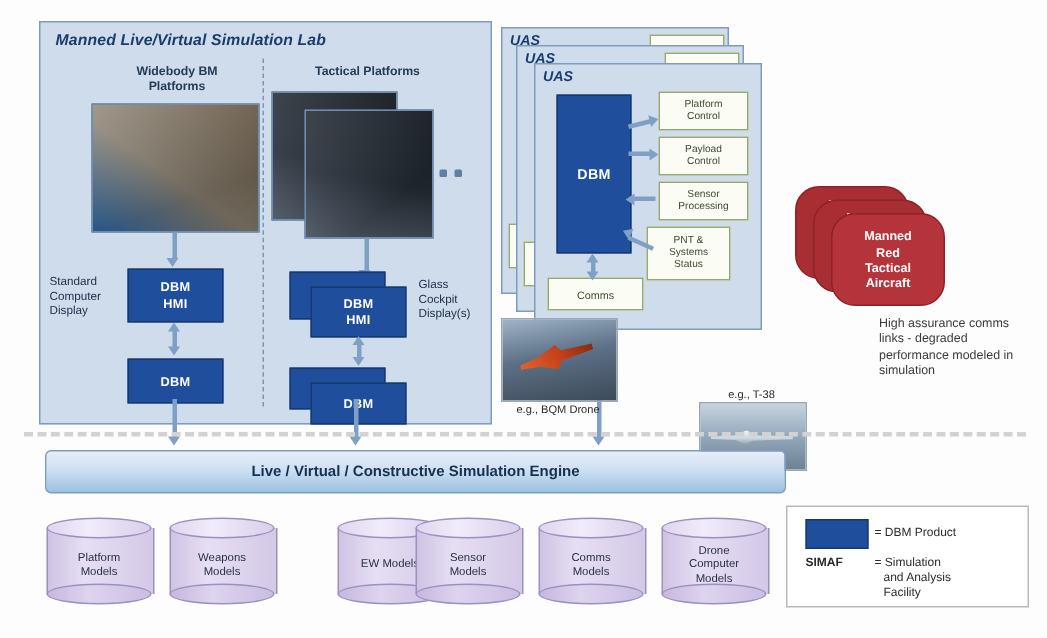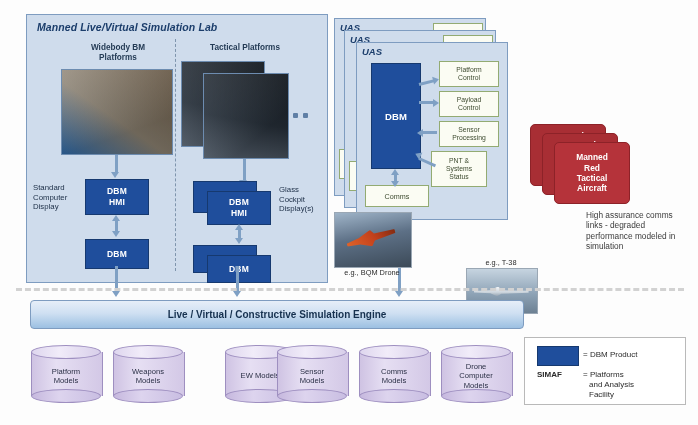--- a/index.html
+++ b/index.html
@@ -101,21 +101,21 @@
     display:flex;align-items:center;justify-content:center;text-align:center;
   }
   .comms-box{
     background:#fbfcf3;border:1px solid #93ab72;
     color:#3d4a2f;font-size:7.2px;
     display:flex;align-items:center;justify-content:center;
   }
 
   
   .red-card{
-    background:#b5333a;border:1px solid #8d2228;border-radius:5px;
+    background:#b5333a;border:1px solid #8d2228;border-radius:16px;
     color:#ffffff;font-size:8.4px;line-height:10.4px;font-weight:600;
     display:flex;align-items:center;justify-content:center;text-align:center;
     box-shadow:0 0 0 rgba(0,0,0,0);
   }
   .red-back{background:#a82e34;}
 
   
   #sim-engine{
     left:30px;top:300px;width:492px;height:27px;
     border:1px solid #7e9cc0;border-radius:4px;
@@ -466,18 +466,18 @@
         <span>Computer</span><br>
         <span>Models</span>
       </div>
     </div>
   </div>
 
   <div class="abs" id="legend">
     <div id="legend-swatch"></div>
     <div class="legend-txt" style="left:58px;top:12px;">= DBM Product</div>
     <div class="legend-txt" style="left:12px;top:32px;font-weight:600;">SIMAF</div>
-    <div class="legend-txt" style="left:58px;top:32px;">= Platforms</div>
+    <div class="legend-txt" style="left:58px;top:32px;">= Simulation</div>
     <div class="legend-txt" style="left:64px;top:42px;">and Analysis</div>
     <div class="legend-txt" style="left:64px;top:52px;">Facility</div>
   </div>
 
 </div>
 
 </body></html>

